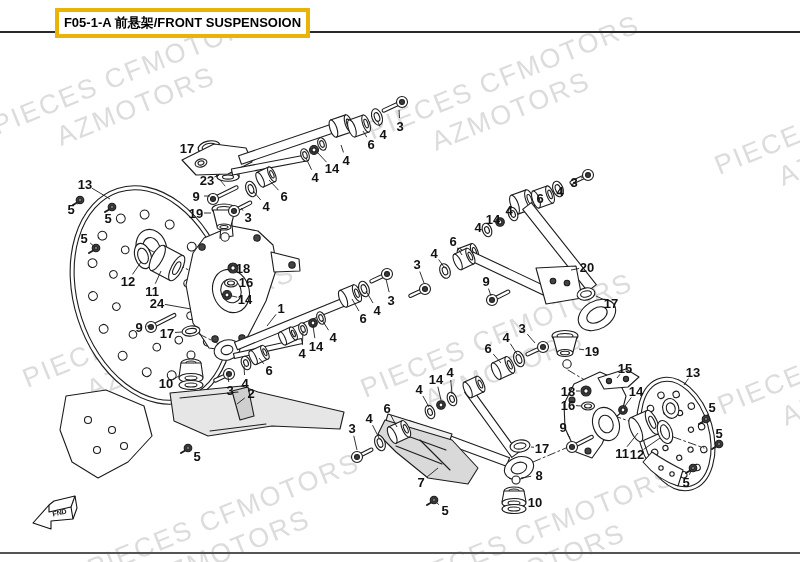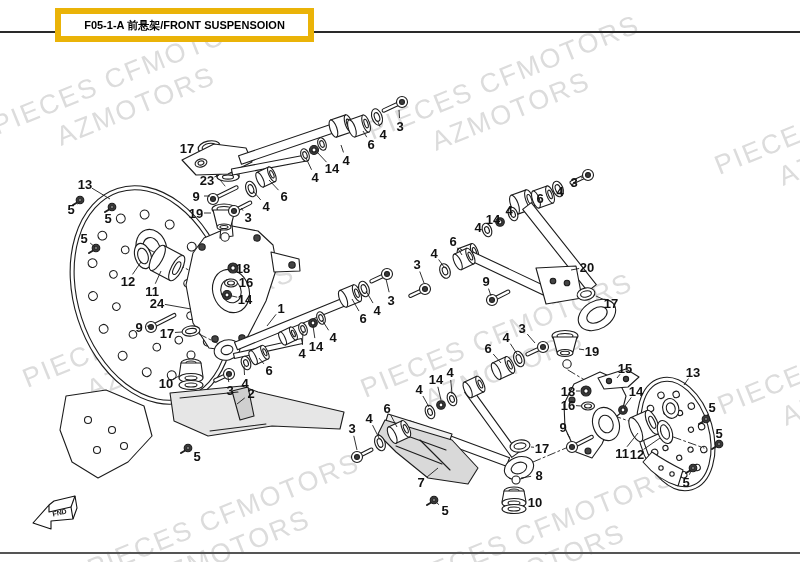--- a/index.html
+++ b/index.html
@@ -1,23 +1,23 @@
 <!DOCTYPE html>
 <html><head>
 <meta charset="utf-8">
 <style>
   html,body{margin:0;padding:0;background:#ffffff;}
   #page{position:relative;width:800px;height:562px;overflow:hidden;background:#ffffff;
         font-family:"Liberation Sans",sans-serif;}
   .wm{position:absolute;color:#dcdcdc;font-size:27px;letter-spacing:2px;line-height:1.25;
       white-space:nowrap;transform:rotate(-22deg);pointer-events:none;z-index:1;}
   .wm .l2{display:block;margin-left:55px;}
-  #titlebox{position:absolute;left:55px;top:8px;width:247px;height:22px;border:6px solid #eab308;
+  #titlebox{position:absolute;left:55px;top:8px;width:247px;height:22px;border:4px solid #eab308;
             display:flex;align-items:center;justify-content:center;font-weight:bold;
-            font-size:11px;white-space:nowrap;overflow:hidden;z-index:3;background:#fff;}
+            font-size:13px;white-space:nowrap;overflow:hidden;z-index:3;background:#fff;}
   #topline{position:absolute;left:0;top:31px;width:800px;height:0;border-top:2px solid #2a2a2a;z-index:2;}
   #bottomline{position:absolute;left:0;top:552px;width:800px;height:0;border-top:2px solid #555;z-index:2;}
   svg#art{position:absolute;left:0;top:0;z-index:2;}
 </style>
 </head>
 <body>
 
 <div id="page">
 
   <div class="wm" style="left:-10px;top:55px;"><span>PIECES CFMOTORS</span><span class="l2">AZMOTORS</span></div>

